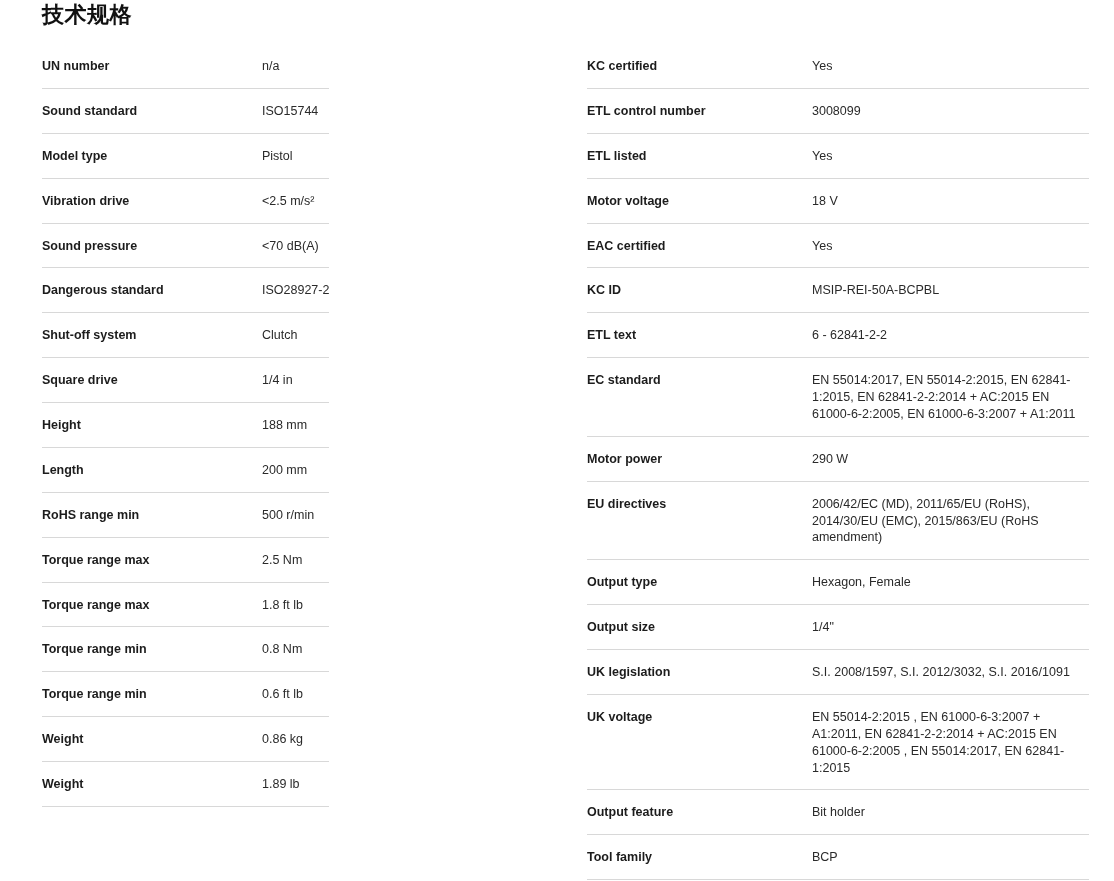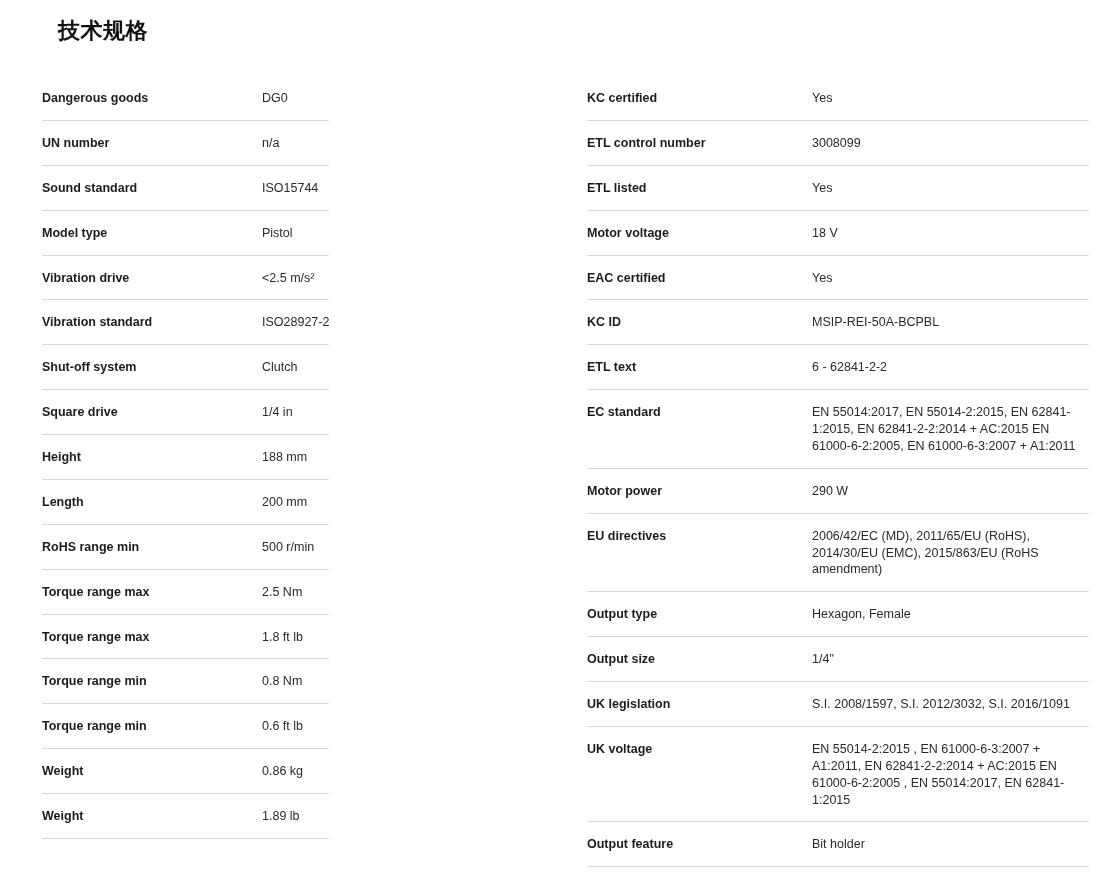--- a/index.html
+++ b/index.html
@@ -18,21 +18,21 @@
   .page {
     width: 1114px;
     padding: 0;
     box-sizing: border-box;
     position: relative;
   }
   .page-title {
     font-size: 22px;
     font-weight: bold;
     color: #111111;
-    margin: 16px;
+    margin: 0;
     padding: 0 0 14px 42px;
     letter-spacing: 0.5px;
   }
   .columns {
     display: flex;
     flex-direction: row;
     align-items: flex-start;
     gap: 0px;
   }
   .col {
@@ -87,41 +87,41 @@
 
 <div class="page">
 
   <h1 class="page-title">技术规格</h1>
 
   <div class="columns">
 
     <div class="col col-left">
       <div class="spec-table" id="left-table">
           <div class="spec-row">
-            <div class="spec-label">Dangerous goods</div>
-            <div class="spec-value">DG0</div>
-          </div>
-          <div class="spec-row">
             <div class="spec-label">UN number</div>
             <div class="spec-value">n/a</div>
           </div>
           <div class="spec-row">
             <div class="spec-label">Sound standard</div>
             <div class="spec-value">ISO15744</div>
           </div>
           <div class="spec-row">
             <div class="spec-label">Model type</div>
             <div class="spec-value">Pistol</div>
           </div>
           <div class="spec-row">
             <div class="spec-label">Vibration drive</div>
             <div class="spec-value">&lt;2.5 m/s²</div>
           </div>
           <div class="spec-row">
-            <div class="spec-label">Vibration standard</div>
+            <div class="spec-label">Sound pressure</div>
+            <div class="spec-value">&lt;70 dB(A)</div>
+          </div>
+          <div class="spec-row">
+            <div class="spec-label">Dangerous standard</div>
             <div class="spec-value">ISO28927-2</div>
           </div>
           <div class="spec-row">
             <div class="spec-label">Shut-off system</div>
             <div class="spec-value">Clutch</div>
           </div>
           <div class="spec-row">
             <div class="spec-label">Square drive</div>
             <div class="spec-value">1/4 in</div>
           </div>

